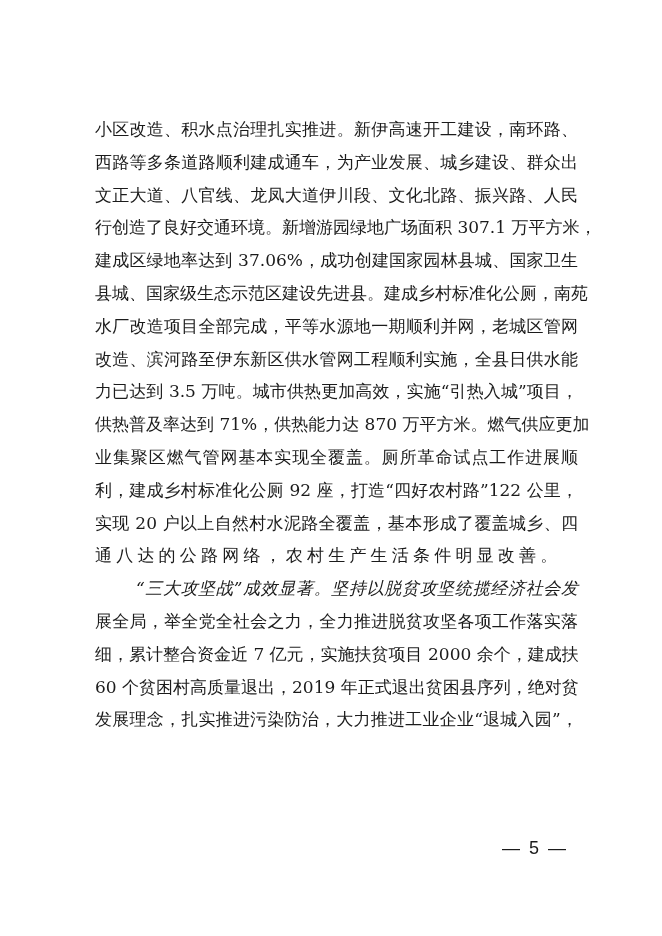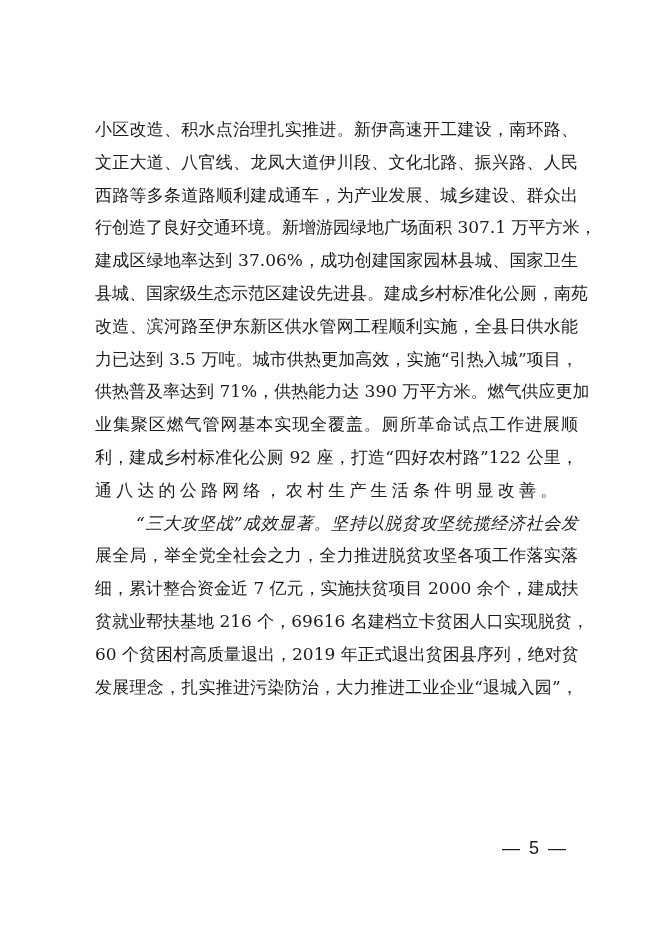--- a/index.html
+++ b/index.html
@@ -61,34 +61,35 @@
       letter-spacing: 2px;
     }
   </style>
 </head>
 <body>
 
 <div class="page">
   <div class="body-text">
 
     <span class="line">小区改造、积水点治理扎实推进。新伊高速开工建设，南环路、</span>
+    <span class="line">西路等多条道路顺利建成通车，为产业发展、城乡建设、群众出</span>
     <span class="line">文正大道、八官线、龙凤大道伊川段、文化北路、振兴路、人民</span>
-    <span class="line">西路等多条道路顺利建成通车，为产业发展、城乡建设、群众出</span>
     <span class="line">行创造了良好交通环境。新增游园绿地广场面积 307.1 万平方米，</span>
     <span class="line">建成区绿地率达到 37.06%，成功创建国家园林县城、国家卫生</span>
     <span class="line">县城、国家级生态示范区建设先进县。建成乡村标准化公厕，南苑</span>
+    <span class="line">水厂改造项目全部完成，平等水源地一期顺利并网，老城区管网</span>
     <span class="line">改造、滨河路至伊东新区供水管网工程顺利实施，全县日供水能</span>
     <span class="line">力已达到 3.5 万吨。城市供热更加高效，实施“引热入城”项目，</span>
-    <span class="line">供热普及率达到 71%，供热能力达 390 万平方米。燃气供应更加</span>
+    <span class="line">供热普及率达到 71%，供热能力达 870 万平方米。燃气供应更加</span>
     <span class="line">业集聚区燃气管网基本实现全覆盖。厕所革命试点工作进展顺</span>
     <span class="line">利，建成乡村标准化公厕 92 座，打造“四好农村路”122 公里，</span>
+    <span class="line">实现 20 户以上自然村水泥路全覆盖，基本形成了覆盖城乡、四</span>
     <span class="line last">通八达的公路网络，农村生产生活条件明显改善。</span>
 
     <span class="line indent">“三大攻坚战”成效显著。坚持以脱贫攻坚统揽经济社会发</span>
     <span class="line">展全局，举全党全社会之力，全力推进脱贫攻坚各项工作落实落</span>
     <span class="line">细，累计整合资金近 7 亿元，实施扶贫项目 2000 余个，建成扶</span>
-    <span class="line">贫就业帮扶基地 216 个，69616 名建档立卡贫困人口实现脱贫，</span>
     <span class="line">60 个贫困村高质量退出，2019 年正式退出贫困县序列，绝对贫</span>
     <span class="line">发展理念，扎实推进污染防治，大力推进工业企业“退城入园”，</span>
   </div>
 
   <div class="page-number">— 5 —</div>
 </div>
 
 </body></html>

